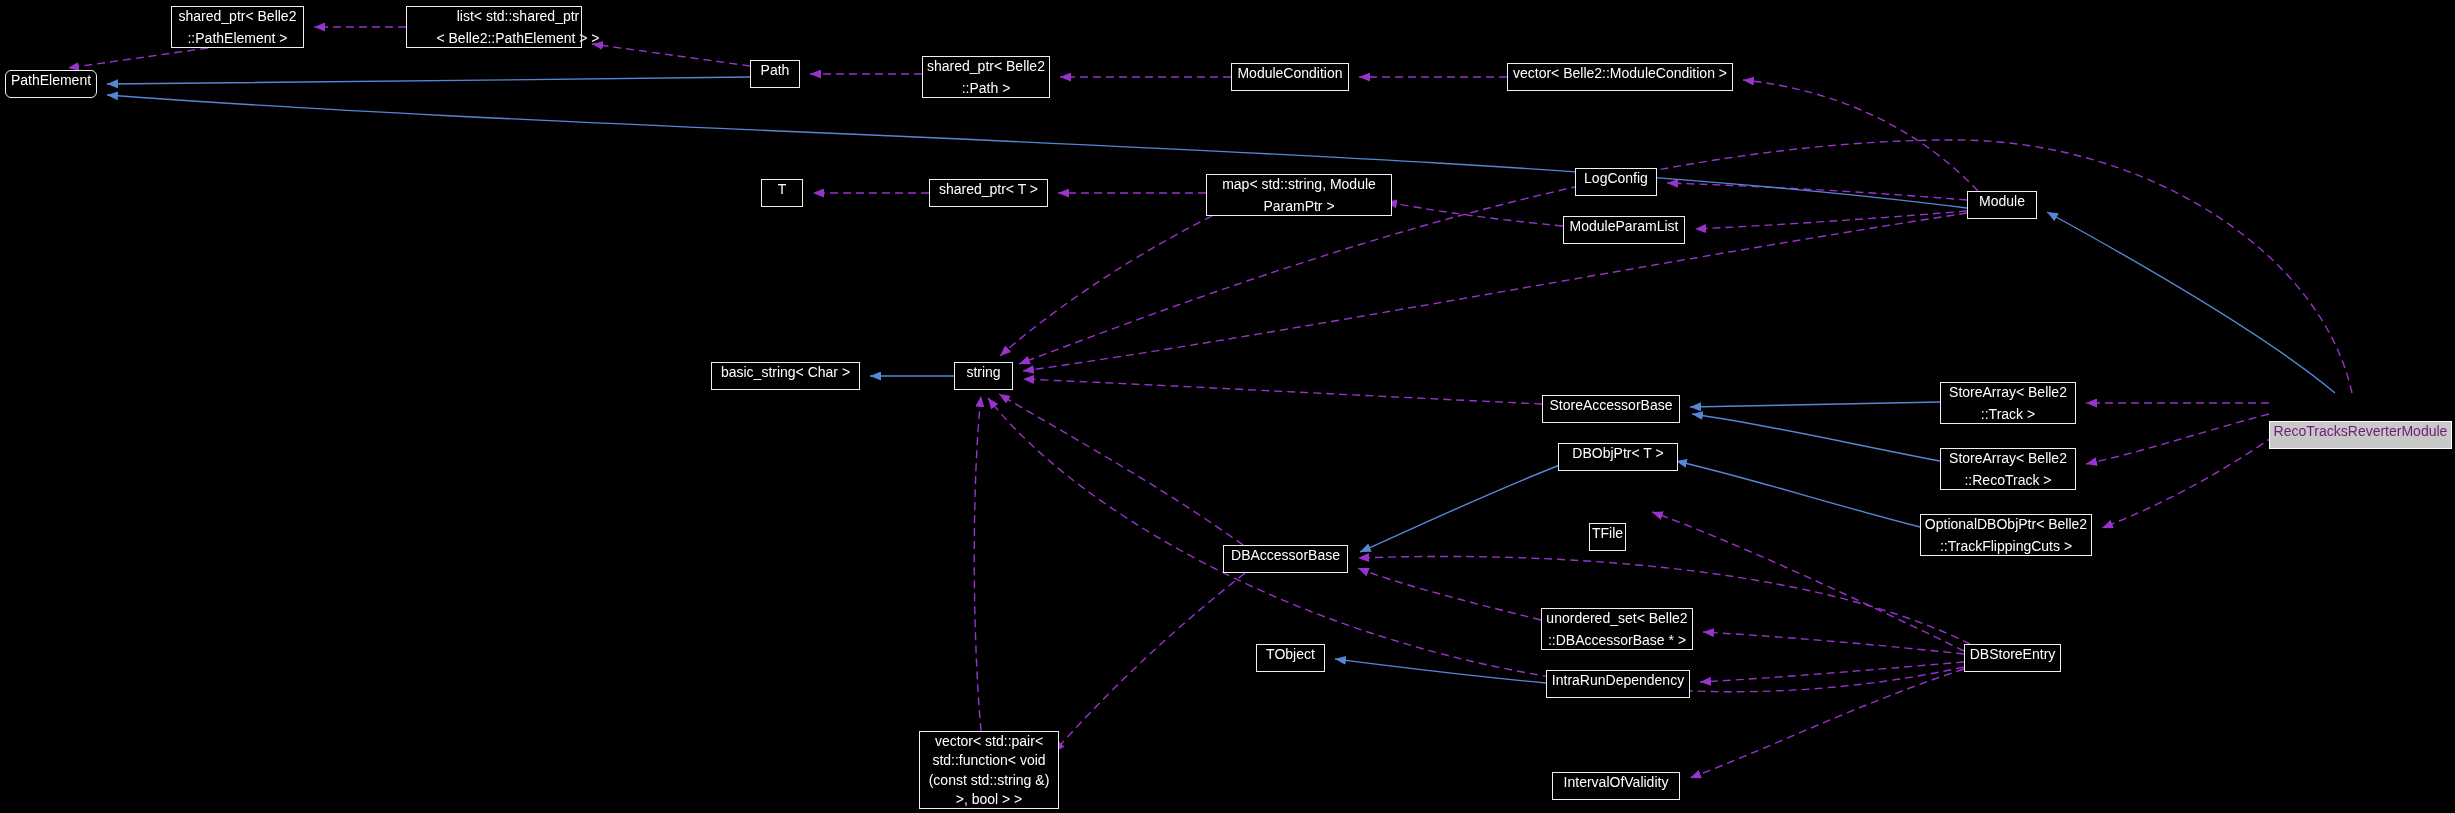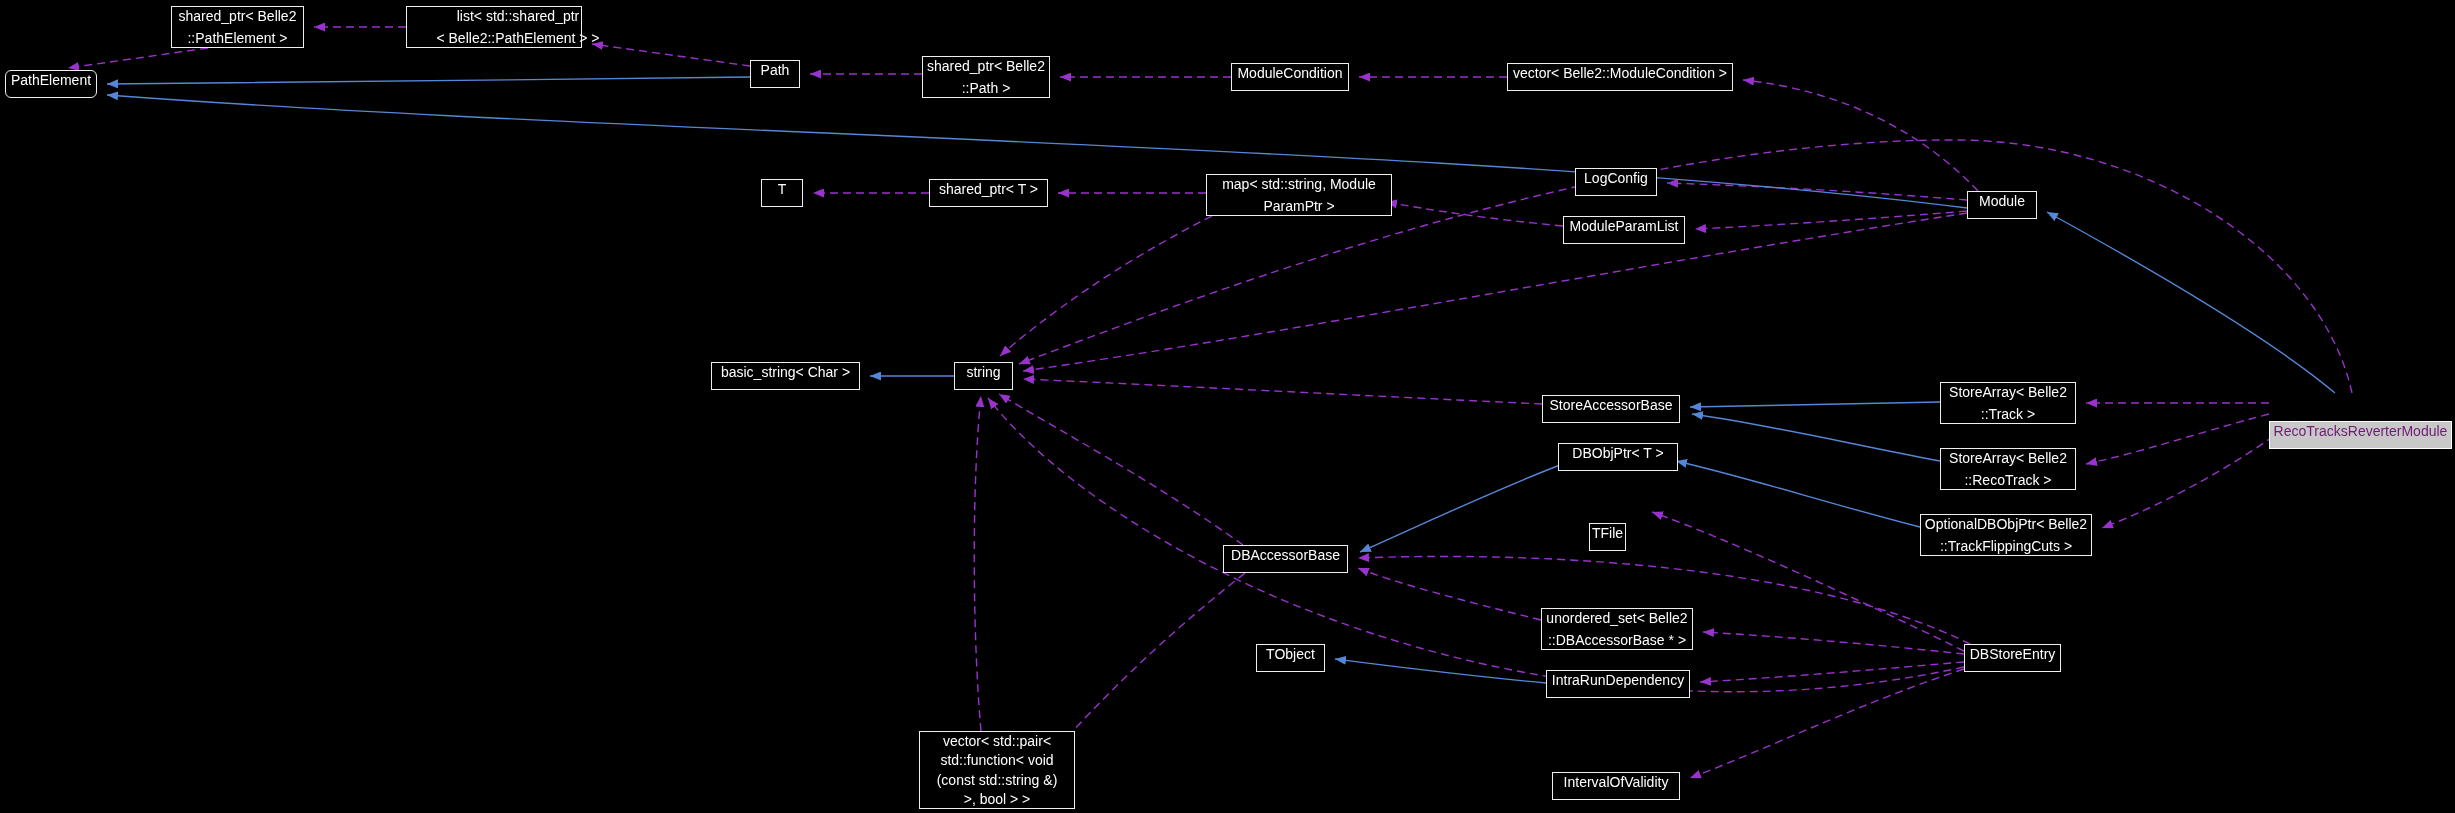--- a/index.html
+++ b/index.html
@@ -181,21 +181,21 @@
     </div>
     <div class="node" style="left: 1256px; top: 644px; width: 69px; height: 28px;">
       <div>TObject</div>
     </div>
     <div class="node" style="left: 1546px; top: 670px; width: 144px; height: 28px;">
       <div>IntraRunDependency</div>
     </div>
     <div class="node" style="left: 1964px; top: 644px; width: 97px; height: 28px;">
       <div>DBStoreEntry</div>
     </div>
-    <div class="node" style="left: 919px; top: 731px; width: 156px; height: 78px;">
+    <div class="node" style="left: 919px; top: 731px; width: 140px; height: 78px;">
       <div>vector&lt; std::pair&lt;</div>
       <div>std::function&lt; void</div>
       <div>(const std::string &amp;)</div>
       <div>&gt;, bool &gt; &gt;</div>
     </div>
     <div class="node" style="left: 1552px; top: 772px; width: 128px; height: 28px;">
       <div>IntervalOfValidity</div>
     </div>
   </div>
 

